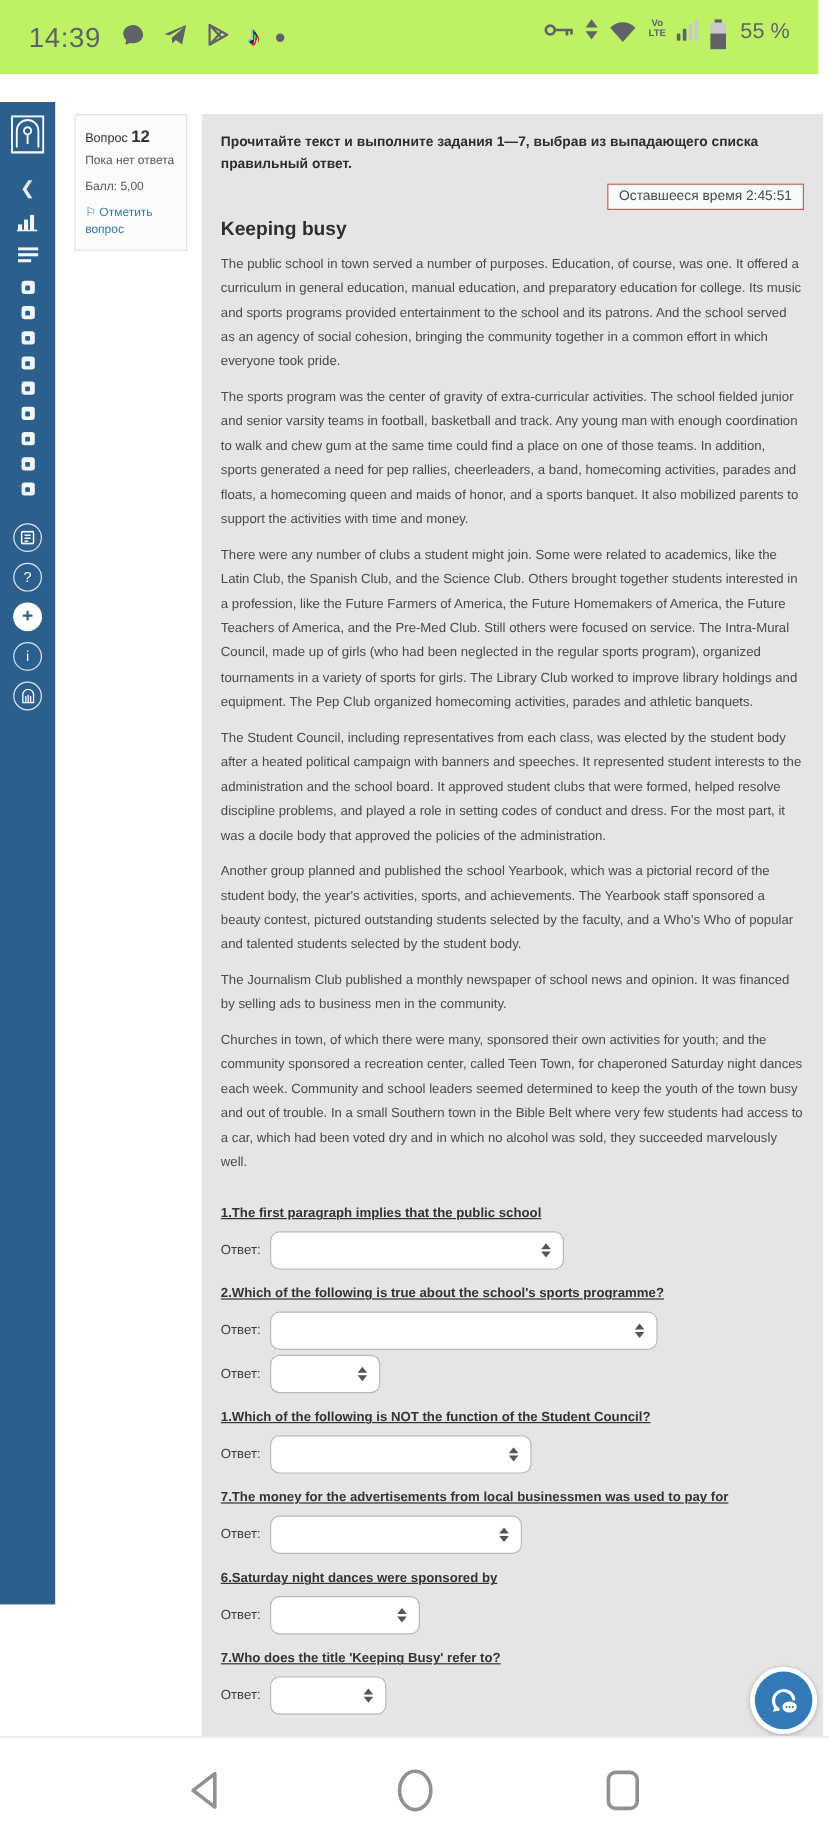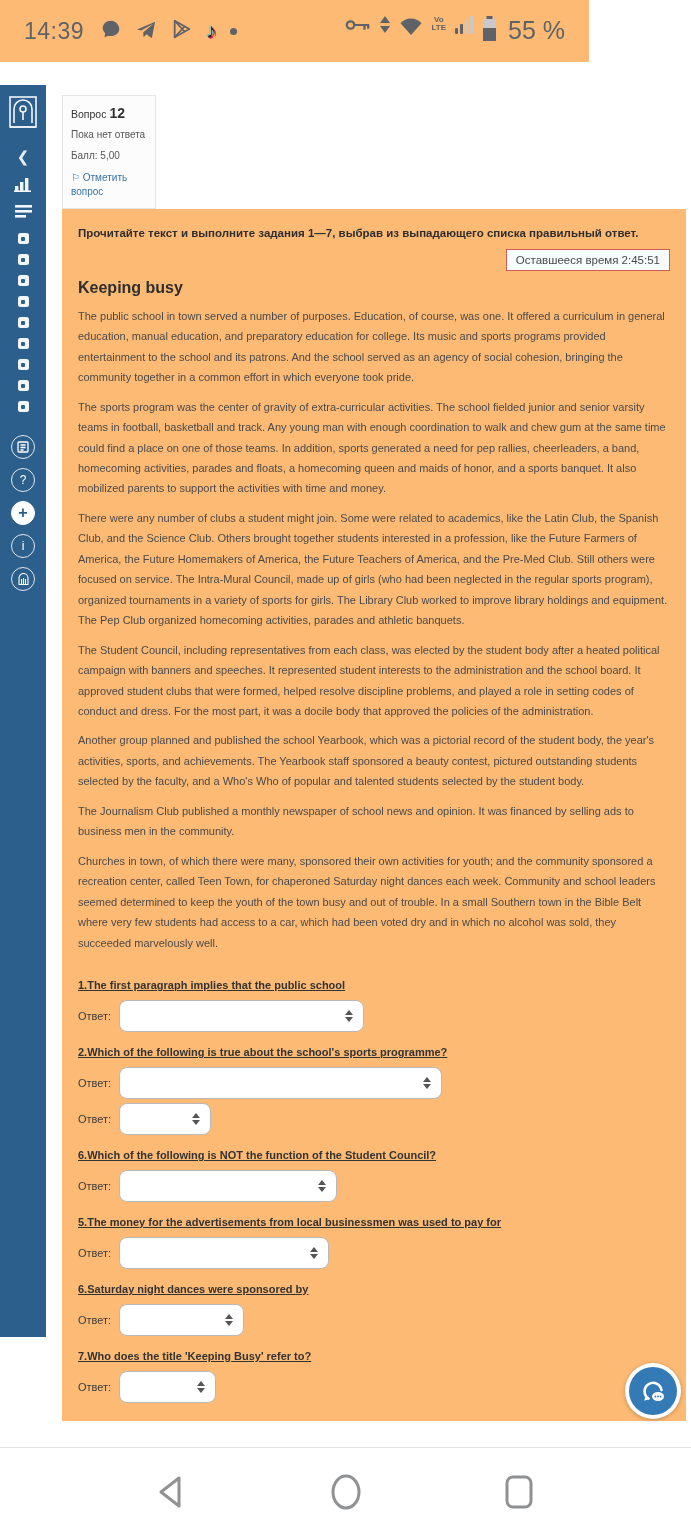--- a/index.html
+++ b/index.html
@@ -1,27 +1,27 @@
 <!DOCTYPE html>
 <html><head>
 <meta charset="utf-8">
 <style>
   html,body{margin:0;padding:0;}
   body{
     width:691px;height:1536px;position:relative;background:#fff;
     font-family:"Liberation Sans", sans-serif;color:#424242;overflow:hidden;
   }
   
-  .statusbar{position:absolute;top:0;left:0;width:589px;height:62px;background:#fdba74;
+  .statusbar{position:absolute;top:0;left:0;width:682px;height:62px;background:#bef264;
     display:flex;align-items:center;padding:0 24px;box-sizing:border-box;color:#5f6368;}
   .sb-time{font-size:23px;letter-spacing:.5px;margin-right:16px;}
   .sb-left{display:flex;align-items:center;gap:13px;}
   .sb-spacer{flex:1;}
   .sb-right{display:flex;gap:9px;}
-  .sb-batt-text{font-size:25px;margin-left:2px;}
+  .sb-batt-text{font-size:18px;margin-left:2px;}
   .tiktok-note{font-size:21px;color:#2b2b2b;text-shadow:-1.5px -1px 0 #69c9d0,1.5px 1px 0 #ee1d52;}
   .notif-dot{width:7px;height:7px;border-radius:50%;background:#5f6368;display:inline-block;}
   .volte{display:flex;flex-direction:column;align-items:center;line-height:1;}
   .volte span{font-size:8px;font-weight:700;}
   .sigbars{display:flex;align-items:flex-end;gap:2px;height:18px;}
   .sigbars i{width:3px;display:block;border-radius:1px;}
   .sigbars i:nth-child(1){height:6px;background:#5f6368;}
   .sigbars i:nth-child(2){height:10px;background:#5f6368;}
   .sigbars i:nth-child(3){height:14px;background:#c9c9c9;}
   .sigbars i:nth-child(4){height:18px;background:#c9c9c9;}
@@ -42,28 +42,28 @@
   .sq{width:11px;height:11px;background:#f2f6fa;border-radius:2.5px;display:flex;align-items:center;justify-content:center;}
   .sq i{width:4px;height:4px;background:#2d5f8c;display:block;border-radius:1px;}
   .circles{display:flex;flex-direction:column;gap:9px;margin-top:23px;align-items:center;}
   .circ{width:24px;height:24px;border-radius:50%;border:1.6px solid rgba(255,255,255,.85);
     display:flex;align-items:center;justify-content:center;color:#fff;font-size:12px;box-sizing:border-box;line-height:0;}
   .circ.filled{background:#fff;color:#2d5f8c;font-weight:700;font-size:16px;border-color:#fff;line-height:1;}
   .circ.txt{line-height:1;}
 
   
   .content{position:absolute;left:62px;top:33px;width:624px;}
-  .row{display:flex;align-items:flex-start;margin-bottom:20px;flex-direction:column;}
+  .row{display:flex;align-items:flex-start;margin-bottom:20px;}
   .qbox{flex:0 0 76px;width:76px;background:#fcfcfc;border:1px solid #e4e4e4;padding:9px 8px;
     margin-right:12px;box-sizing:content-box;font-size:10px;color:#555;}
   .qbox .qtitle{color:#333;font-size:10.5px;}
   .qbox .qtitle b{font-size:14px;}
   .qbox .qline{margin-top:7px;line-height:1.35;}
   .qbox .qflag{margin-top:9px;color:#3873a6;line-height:1.4;cursor:pointer;}
-  .panel{flex:1;background:#fdba74;padding:14px 16px;box-sizing:border-box;min-height:40px;position:relative;}
+  .panel{flex:1;background:#e5e5e5;padding:14px 16px;box-sizing:border-box;min-height:40px;position:relative;}
   .instr{font-size:11.5px;font-weight:700;color:#2e2e2e;line-height:1.55;margin:2px 0 6px 0;}
   .timerrow{display:flex;justify-content:flex-end;margin:4px 0 8px 0;}
   .timerbox{border:1px solid #cf5b55;padding:4px 9px;font-size:11.5px;color:#4a4a4a;background:#f6fbfb;}
   .ptitle{font-size:16px;font-weight:700;color:#2e2e2e;margin:4px 0 2px 0;}
   .para{font-size:11px;line-height:1.86;color:#4a4a4a;margin:9px 0;text-align:left;}
   .qsection{margin-top:26px;}
   .qheading{font-size:11px;font-weight:700;color:#333;text-decoration:underline;margin:14px 0 9px 0;}
   .arow{display:flex;align-items:center;margin-bottom:4px;}
   .alabel{font-size:11px;color:#3c3c3c;margin-right:8px;text-align:right;}
   .sel{height:32px;background:#fff;border:1px solid #b9b9b9;border-radius:8px;position:relative;box-sizing:border-box;cursor:pointer;}
@@ -285,32 +285,32 @@
           <div class="arow">
               <span class="alabel">Ответ:</span>
             <div class="sel w3">
                 <span class="ud">
                   <i class="u"></i>
                   <i class="d"></i>
                 </span>
               </div>
             </div>
 
-          <div class="qheading">6.Which of the following is NOT the function of the Student Council?</div>
+          <div class="qheading">1.Which of the following is NOT the function of the Student Council?</div>
           <div class="arow">
               <span class="alabel">Ответ:</span>
             <div class="sel w4">
                 <span class="ud">
                   <i class="u"></i>
                   <i class="d"></i>
                 </span>
               </div>
             </div>
 
-          <div class="qheading">5.The money for the advertisements from local businessmen was used to pay for</div>
+          <div class="qheading">7.The money for the advertisements from local businessmen was used to pay for</div>
           <div class="arow">
               <span class="alabel">Ответ:</span>
             <div class="sel w5">
                 <span class="ud">
                   <i class="u"></i>
                   <i class="d"></i>
                 </span>
               </div>
             </div>
 

